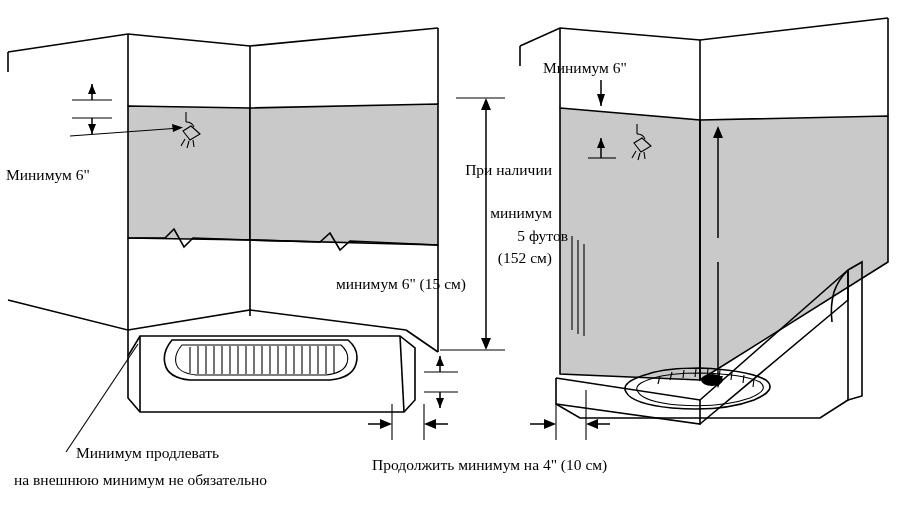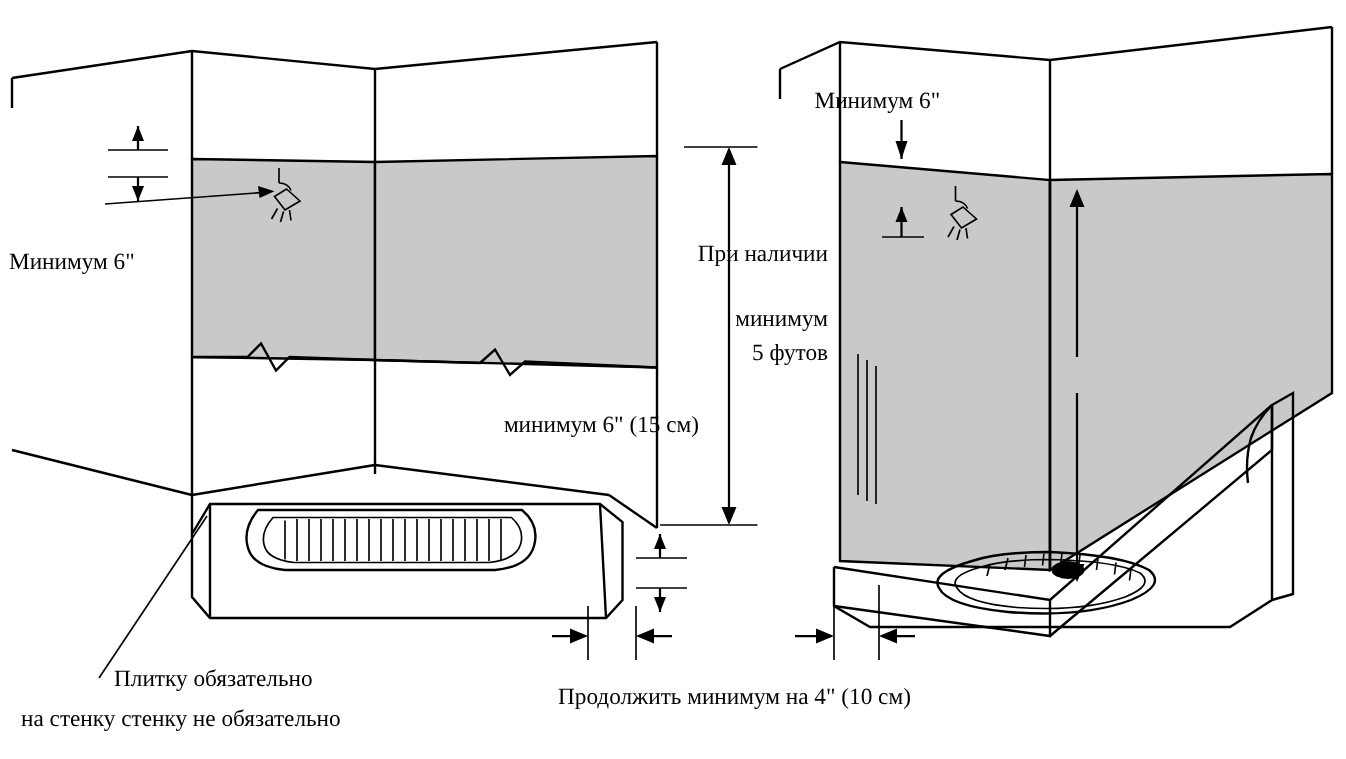--- a/index.html
+++ b/index.html
@@ -232,23 +232,24 @@
       </g>
     </g>
   </svg>
 
   <div class="lbl" style="left:6px; top:165px;">Минимум 6"</div>
 
   <div class="lbl center" style="left:286px; top:274px; width:180px;">минимум 6" (15 см)</div>
 
   <div class="lbl center" style="left:436px; top:160px; width:116px;">При наличии</div>
   <div class="lbl center" style="left:436px; top:188px; width:116px;margin-top:15px;">минимум</div>
-  <div class="lbl center" style="left:436px; top:226px; width:116px;">5 футов</div>
+  <div class="lbl center" style="left:452px; top:226px; width:116px;">5 футов</div>
+  <div class="lbl center" style="left:436px; top:248px; width:116px;">(152 см)</div>
 
   <div class="lbl" style="left:543px; top:58px;">Минимум 6"</div>
 
 
-  <div class="lbl" style="left:76px; top:443px;">Плитку обязательно</div>
-  <div class="lbl" style="left:14px; top:470px;">на стенку стенку не обязательно</div>
+  <div class="lbl" style="left:76px; top:443px;">Минимум продлевать</div>
+  <div class="lbl" style="left:14px; top:470px;">на внешнюю минимум не обязательно</div>
 
   <div class="lbl" style="left:372px; top:455px;">Продолжить минимум на 4" (10 см)</div>
 
 </div>
 
 </body></html>

